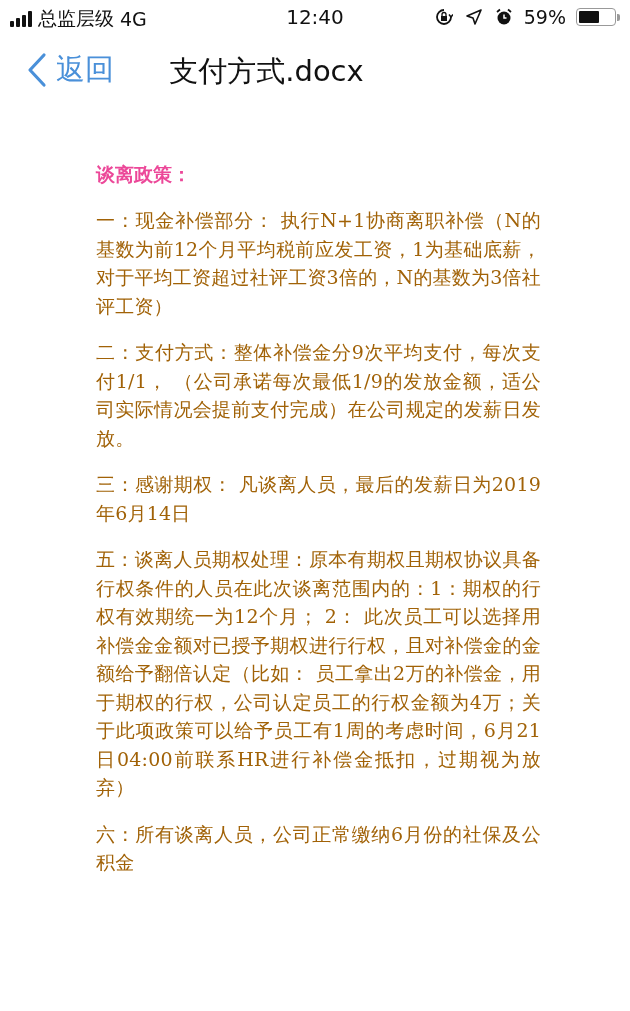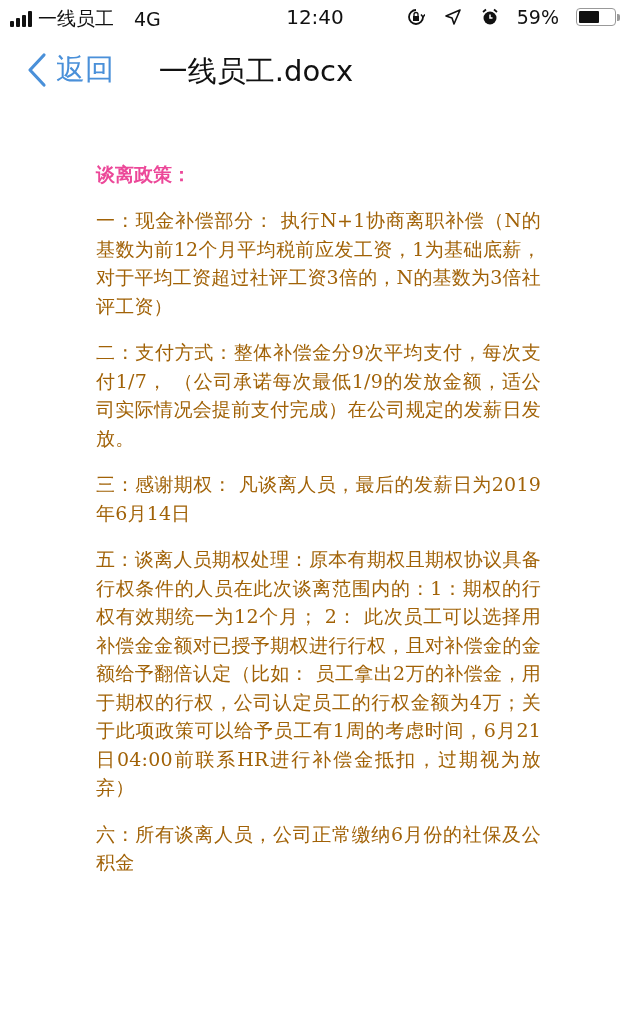--- a/index.html
+++ b/index.html
@@ -9,50 +9,50 @@
     position:relative;
   }
   .statusbar {
     position:absolute; top:0; left:0; width:630px; height:34px;
     display:flex; align-items:center; font-size:19px; color:#111;
   }
   .sb-left { position:absolute; left:10px; top:6px; display:flex; align-items:center; gap:6px; }
   .signal { display:flex; align-items:flex-end; gap:2px; height:16px; }
   .signal span { display:block; width:4px; background:#111; border-radius:1px; }
   .carrier { font-size:19px; }
-  .network { margin-left:14px; font-size:19px; }
+  .network { font-size:19px; }
   .sb-time { position:absolute; left:0; right:0; top:5px; text-align:center; font-size:20px; font-weight:500; }
-  .sb-right { position:absolute; right:10px; top:6px; display:flex; align-items:center; gap:17px; font-size:19px; }
+  .sb-right { position:absolute; right:10px; top:6px; display:flex; align-items:center; gap:10px; font-size:19px; }
   .ico { display:inline-flex; align-items:center; justify-content:center; width:20px; height:20px; font-size:16px; }
   .battery { display:flex; align-items:center; }
   .battery .shell { width:40px; height:18px; border:1.5px solid #999; border-radius:4px; box-sizing:border-box; padding:2px; }
   .battery .fill { height:100%; background:#111; border-radius:1px; }
   .battery .nub { width:3px; height:7px; background:#999; border-radius:0 2px 2px 0; margin-left:1px; }
 
-  .navbar { position:absolute; top:34px; left:0; width:512px; height:76px; }
+  .navbar { position:absolute; top:34px; left:0; width:512px; height:76px;padding-left:21px; }
   .back { position:absolute; left:26px; top:16px; display:flex; align-items:center; color:#4a90d9; font-size:29px; cursor:pointer; }
   .back svg { width:22px; height:36px; margin-right:8px; }
   .title { position:absolute; left:0; right:0; top:18px; text-align:center; font-size:29px; color:#111; }
 
   .doc { position:absolute; top:160px; left:96px; width:445px; font-family:"DejaVu Serif","Liberation Serif",serif; }
   .doc-heading { color:#ec4899; font-weight:bold; font-size:19px; margin:0 0 18px 0; line-height:28px; }
   .para { font-size:19px; line-height:28.5px; margin:0 0 18px 0; letter-spacing:0.2px; color:#a16207; text-align:justify; }
 </style>
 </head>
 <body>
 
 <div class="statusbar">
   <div class="sb-left">
     <div class="signal">
       <span style="height:6px"></span>
         <span style="height:9px"></span>
         <span style="height:12px"></span>
         <span style="height:16px"></span>
     </div>
-    <span class="carrier">一线员工</span>
+    <span class="carrier">总监层级</span>
     <span class="network">4G</span>
   </div>
   <div class="sb-time">12:40</div>
   <div class="sb-right">
     <span class="ico">
       <svg width="18" height="18" viewBox="0 0 18 18">
           <path d="M9 2a7 7 0 1 0 7 7" fill="none" stroke="#111" stroke-width="1.8"></path>
           <path d="M16 9l-2-2.5M16 9l2-2.5" stroke="#111" stroke-width="1.5"></path>
           <rect x="6" y="8" width="6" height="5" fill="#111"></rect>
           <path d="M7 8V6.5a2 2 0 0 1 4 0V8" fill="none" stroke="#111" stroke-width="1.3"></path>
@@ -80,24 +80,24 @@
   </div>
 </div>
 
 <div class="navbar">
   <div class="back">
     <svg viewBox="0 0 22 36">
         <path d="M18 3L4 18l14 15" fill="none" stroke="#4a90d9" stroke-width="3.2" stroke-linecap="round" stroke-linejoin="round"></path>
       </svg>
     <span>返回</span>
   </div>
-  <div class="title">一线员工.docx</div>
+  <div class="title">支付方式.docx</div>
 </div>
 
 <div class="doc">
   <p class="doc-heading">谈离政策：</p>
   <p class="para">一：现金补偿部分：  执行N+1协商离职补偿（N的基数为前12个月平均税前应发工资，1为基础底薪，对于平均工资超过社评工资3倍的，N的基数为3倍社评工资）</p>
-  <p class="para">二：支付方式：整体补偿金分9次平均支付，每次支付1/7，  （公司承诺每次最低1/9的发放金额，适公司实际情况会提前支付完成）在公司规定的发薪日发放。</p>
+  <p class="para">二：支付方式：整体补偿金分9次平均支付，每次支付1/1，  （公司承诺每次最低1/9的发放金额，适公司实际情况会提前支付完成）在公司规定的发薪日发放。</p>
   <p class="para">三：感谢期权：  凡谈离人员，最后的发薪日为2019年6月14日</p>
   <p class="para">五：谈离人员期权处理：原本有期权且期权协议具备行权条件的人员在此次谈离范围内的：1：期权的行权有效期统一为12个月；  2：  此次员工可以选择用补偿金金额对已授予期权进行行权，且对补偿金的金额给予翻倍认定（比如：  员工拿出2万的补偿金，用于期权的行权，公司认定员工的行权金额为4万；关于此项政策可以给予员工有1周的考虑时间，6月21日04:00前联系HR进行补偿金抵扣，过期视为放弃）</p>
   <p class="para">六：所有谈离人员，公司正常缴纳6月份的社保及公积金</p>
 
 </div>
 
 </body></html>

